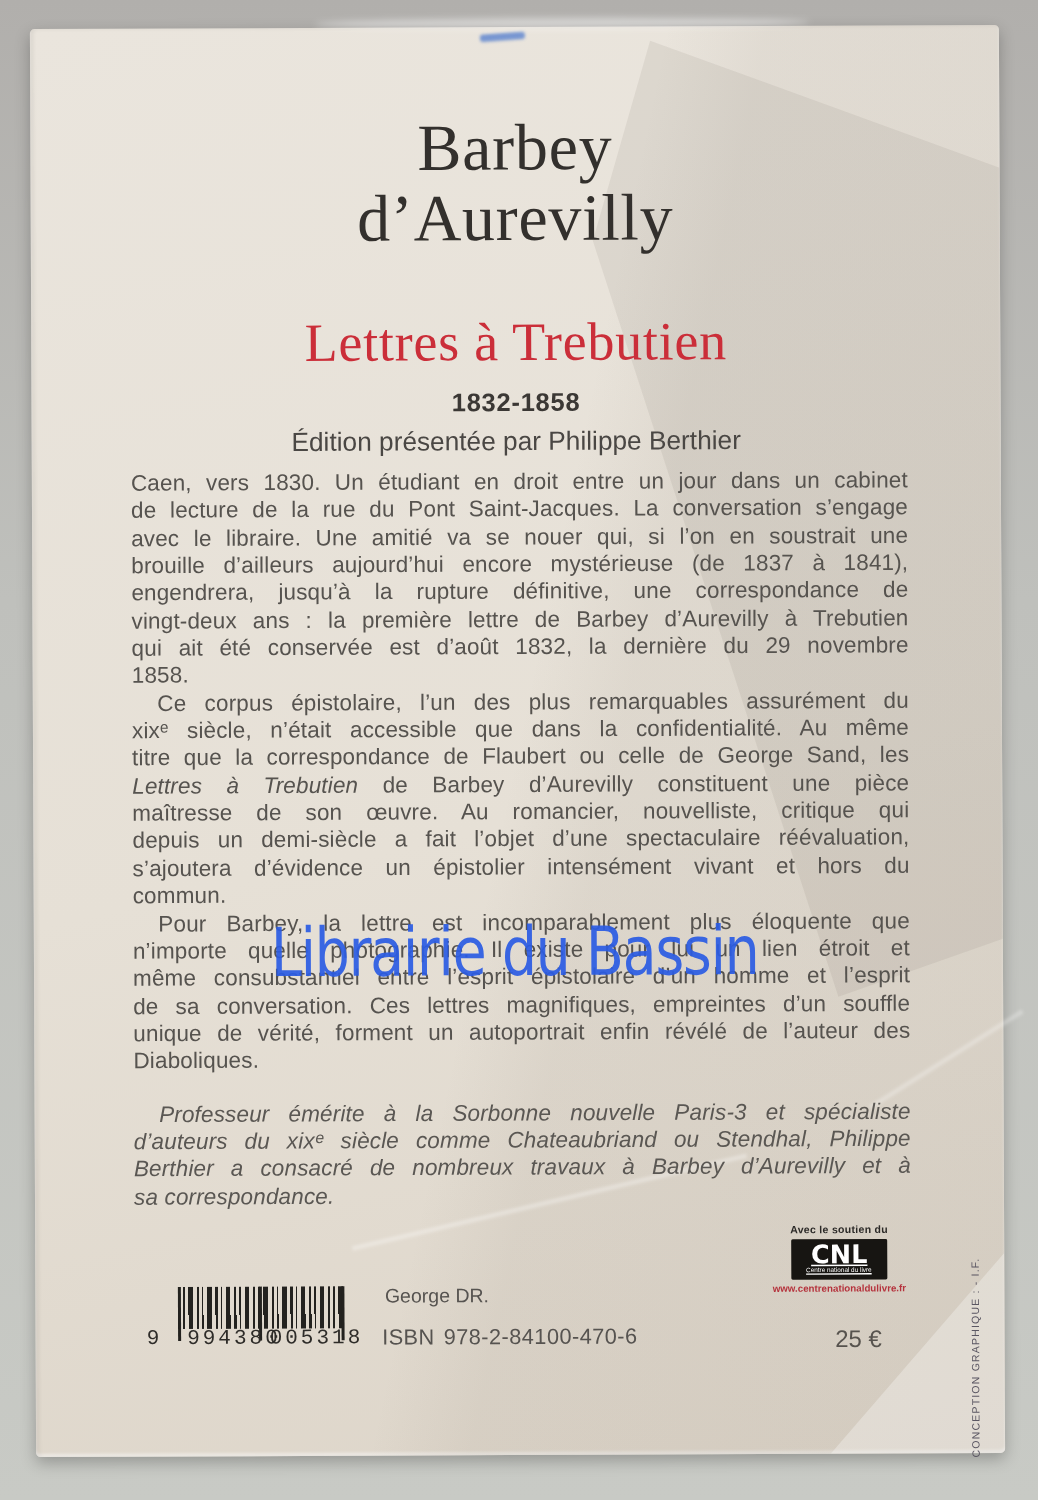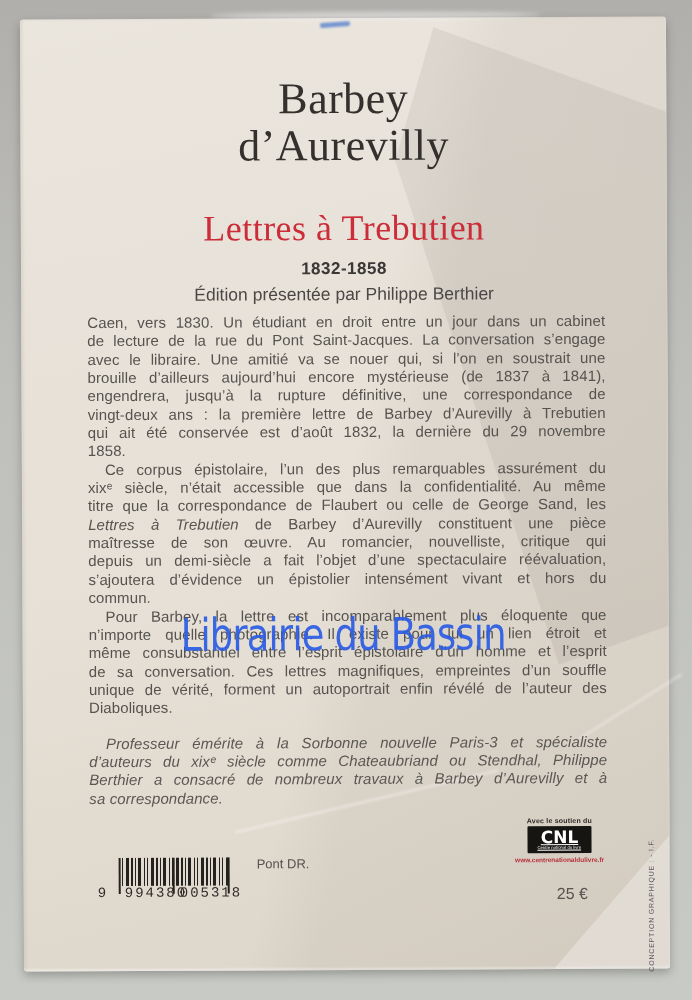--- a/index.html
+++ b/index.html
@@ -172,21 +172,22 @@
     <div class="watermark">Librairie du Bassin</div>
 
     <div class="barcode-bars"></div>
     <div class="guard g1"></div>
     <div class="guard g2"></div>
     <div class="guard g3"></div>
     <div class="bc-digit bc-lead">9</div>
     <div class="bc-digit bc-g1">994380</div>
     <div class="bc-digit bc-g2">005318</div>
 
-    <div class="photo-credit">Pont DR.</div>
+    <div class="photo-credit">George DR.</div>
+    <div class="isbn"><span>ISBN</span><span class="num">978-2-84100-470-6</span></div>
     <div class="price">25 €</div>
 
     <div class="cnl">
       <div class="cnl-support">Avec le soutien du</div>
       <div class="cnl-box">
         <div class="cnl-letters">CNL</div>
         <div class="cnl-sub">Centre national du livre</div>
       </div>
       <div class="cnl-site">www.centrenationaldulivre.fr</div>
     </div>

